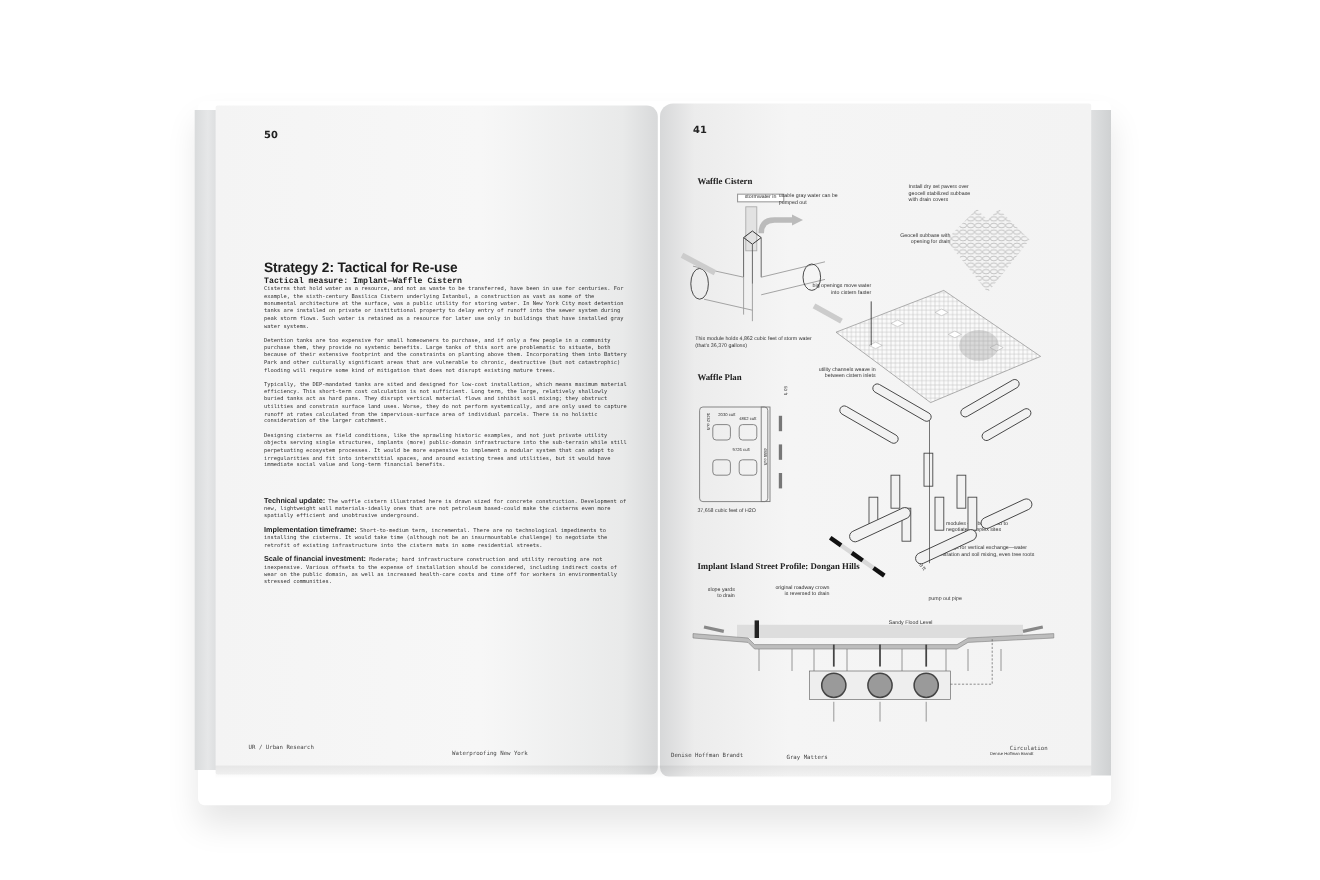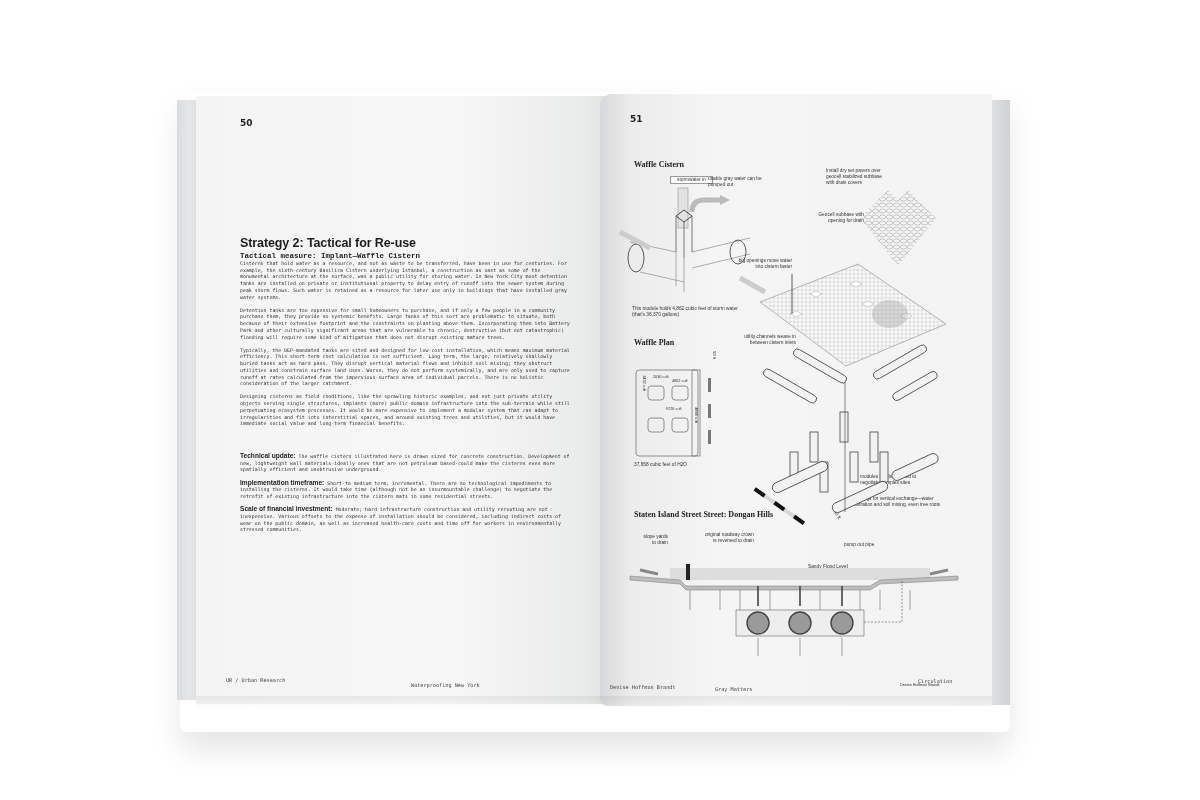--- a/index.html
+++ b/index.html
@@ -4,21 +4,21 @@
 <style>
   html, body { margin:0; padding:0; }
   body { width:1200px; height:800px; background:#ffffff; position:relative; overflow:hidden; font-family:"DejaVu Sans Mono", monospace; }
   .abs { position:absolute; }
   
   .shadow { position:absolute; left:180px; top:92px; width:830px; height:640px; border-radius:6px; box-shadow: 0 18px 30px rgba(0,0,0,0.10); }
   .edge-left { position:absolute; left:177px; top:100px; width:20px; height:600px; background:linear-gradient(90deg,#d9dbdc,#e6e7e8 60%,#dcdedf); }
   .edge-right { position:absolute; left:990px; top:100px; width:20px; height:605px; background:linear-gradient(90deg,#e0e1e2,#d6d8d9 60%,#cfd1d2); }
   .page-left { position:absolute; left:196px; top:96px; width:402px; height:608px;
      background:linear-gradient(90deg,#f4f4f4 0%,#f7f7f7 60%,#e9eaea 92%,#d8d9da 100%);
-     border-radius:2px 10px 6px 2px;padding-left:24px; }
+     border-radius:2px 10px 6px 2px; }
   .page-right { position:absolute; left:600px; top:94px; width:392px; height:612px;
      background:linear-gradient(90deg,#d7d8d9 0%,#ececec 8%,#f5f5f5 30%,#f3f3f3 100%);
      border-radius:12px 2px 2px 8px; }
   .bottom-fold { position:absolute; left:196px; top:696px; width:796px; height:12px;
      background:linear-gradient(180deg,rgba(0,0,0,0.06),rgba(0,0,0,0)); }
   .page-num { font-family:"DejaVu Sans", sans-serif; font-weight:bold; font-size:9px; color:#222; }
   .h1 { font-family:"Liberation Sans", sans-serif; font-weight:bold; font-size:12.5px; color:#1c1c1c; letter-spacing:-0.1px; }
   .h2 { font-family:"Liberation Sans", sans-serif; font-weight:bold; font-size:7.5px; color:#222; }
   .body { font-size:4.9px; line-height:6.7px; color:#333; white-space:normal; }
   .para { margin:0 0 6.5px 0; }
@@ -52,21 +52,21 @@
     <p class="para"><span class="lead">Technical update:</span><span> The waffle cistern illustrated here is drawn sized for concrete construction. Development of new, lightweight wall materials-ideally ones that are not petroleum based-could make the cisterns even more spatially efficient and unobtrusive underground.</span></p>
     <p class="para"><span class="lead">Implementation timeframe:</span><span> Short-to-medium term, incremental. There are no technological impediments to installing the cisterns. It would take time (although not be an insurmountable challenge) to negotiate the retrofit of existing infrastructure into the cistern mats in some residential streets.</span></p>
     <p class="para"><span class="lead">Scale of financial investment:</span><span> Moderate; hard infrastructure construction and utility rerouting are not inexpensive. Various offsets to the expense of installation should be considered, including indirect costs of wear on the public domain, as well as increased health-care costs and time off for workers in environmentally stressed communities.</span></p>
   </div>
 
   <div class="abs footer" style="left:30px; top:581px;">UR / Urban Research</div>
   <div class="abs footer" style="left:215px; top:586px;">Waterproofing New York</div>
 </div>
 
 <div class="page-right">
-  <div class="abs page-num" style="left:30px; top:20px;">51</div>
+  <div class="abs page-num" style="left:30px; top:20px;">41</div>
 
   <div class="abs fig-title" style="left:34px; top:66px;">Waffle Cistern</div>
   <div class="abs lbl" style="left:70px; top:82px; border:1px solid #999; background:#fff; padding:0 6px;">stormwater in</div>
   <div class="abs lbl" style="left:108px; top:82px; width:60px;">usable gray water can be pumped out</div>
   <svg style="left:20px; top:88px;" width="150" height="120" viewBox="0 0 150 120">
     <g fill="none" stroke="#555" stroke-width="0.8">
       <rect x="58" y="6" width="10" height="40" fill="#e2e2e2" stroke="#aaa"></rect>
       <path d="M72 30 Q72 18 84 18 L100 18" stroke="#bbb" stroke-width="5"></path>
       <polygon points="100,13 110,18 100,23" fill="#bbb" stroke="none"></polygon>
       <polygon points="56,34 64,28 72,34 64,40" stroke="#222"></polygon>
@@ -158,21 +158,21 @@
     </g>
     <line x1="95" y1="30" x2="95" y2="160" stroke="#333" stroke-width="0.6"></line>
     <g transform="rotate(35 20 150)">
       <rect x="0" y="146" width="60" height="4" fill="#d8d8d8"></rect>
       <rect x="0" y="146" width="12" height="4" fill="#111"></rect>
       <rect x="24" y="146" width="12" height="4" fill="#111"></rect>
       <rect x="48" y="146" width="12" height="4" fill="#111"></rect>
     </g>
   </svg>
 
-  <div class="abs fig-title" style="left:34px; top:416px;">Staten Island Street Street: Dongan Hills</div>
+  <div class="abs fig-title" style="left:34px; top:416px;">Implant Island Street Profile: Dongan Hills</div>
   <div class="abs lbl" style="left:42px; top:440px; width:26px; text-align:right;">slope yards to drain</div>
   <div class="abs lbl" style="left:104px; top:438px; width:50px; text-align:right;">original roadway crown is reversed to drain</div>
   <div class="abs lbl" style="left:244px; top:448px;">pump out pipe</div>
   <div class="abs lbl" style="left:208px; top:470px;">Sandy Flood Level</div>
   <div class="abs lbl" style="left:180px; top:480px;">roadway</div>
   <svg style="left:30px; top:466px;" width="330" height="110" viewBox="0 0 330 110">
     <rect x="40" y="8" width="260" height="12" fill="#ddd"></rect>
     <path d="M0 20 L50 24 L56 30 L240 30 L250 24 L328 20 L328 16 L250 20 L240 26 L56 26 L50 20 L0 16 Z" fill="#bdbdbd" stroke="#777" stroke-width="0.5"></path>
     <g stroke="#888" stroke-width="3">
       <line x1="10" y1="10" x2="28" y2="14"></line>

